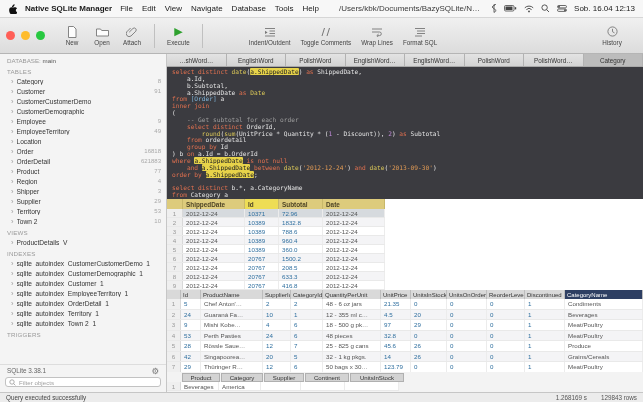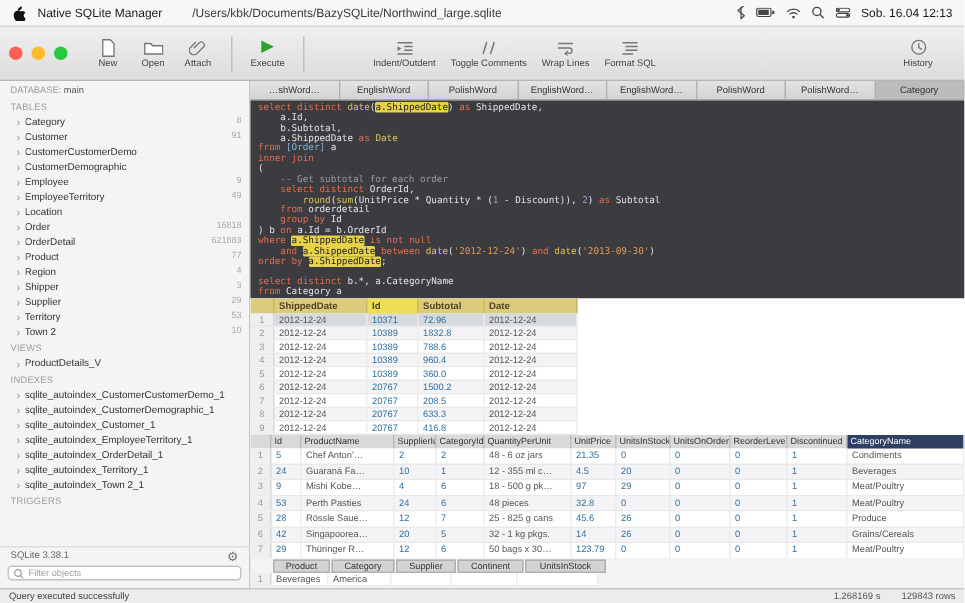--- a/index.html
+++ b/index.html
@@ -1,21 +1,21 @@
 <!DOCTYPE html>
 <html><head>
 <meta charset="utf-8">
 <style>
 *{margin:0;padding:0;box-sizing:border-box}
 html,body{width:643px;height:402px;overflow:hidden}
 body{position:relative;font-family:"Liberation Sans",sans-serif;background:#fff;color:#333;font-size:7px}
 
 
 .menubar{position:absolute;top:0;left:0;width:643px;height:18px;background:#f7f7f7;border-bottom:1px solid #d6d6d6;display:flex;align-items:center;padding:0 8px;gap:8px;font-size:8px;color:#1a1a1a;white-space:nowrap}
-.menu-app{font-weight:normal}
+.menu-app{font-weight:bold}
 .menu-item{color:#1a1a1a}
 .menubar-path{color:#3a3a3a;margin-left:12px;overflow:hidden;text-overflow:ellipsis}
 .menubar-right{margin-left:auto;display:flex;align-items:center;gap:7px}
 .mb-ic{display:flex;align-items:center}
 
 
 .toolbar{position:absolute;top:18px;left:0;width:643px;height:36px;background:linear-gradient(#f0f0f0,#dcdcdc);border-bottom:1px solid #b5b5b5;display:flex;align-items:center;padding:0 6px}
 .traffic{display:flex;gap:6px;margin-right:12px}
 .light{width:9px;height:9px;border-radius:50%}
 .l-red{background:#ff5f57}.l-yel{background:#febc2e}.l-grn{background:#28c840}
@@ -90,20 +90,29 @@
 </head>
 <body>
 
 <div class="menubar">
   <span class="mb-ic">
       <svg width="9" height="11" viewBox="0 0 9 11">
         <path d="M4.6 2.4c.5-.7 1.3-1.1 2-1.1.1.8-.2 1.5-.7 2-.5.6-1.2 1-2 .9-.1-.7.2-1.4.7-1.8zM6.9 4.3c1 0 1.7.5 2.1 1.2-1.8 1-1.5 3.2.3 3.9-.3.8-.7 1.4-1.3 2-.5.5-1 .5-1.6.3-.6-.3-1.1-.3-1.7 0-.7.3-1.2.2-1.7-.3C1.6 10 1 8.2 1.2 6.5c.2-1.4 1.2-2.3 2.4-2.3.6 0 1.1.3 1.6.3.5 0 1-.2 1.7-.2z" fill="#111"></path>
       </svg>
     </span>
   <span class="menu-item menu-app">Native SQLite Manager</span>
+  <span style="display:flex;gap:9px">
+      <span class="menu-item">File</span>
+      <span class="menu-item">Edit</span>
+      <span class="menu-item">View</span>
+      <span class="menu-item">Navigate</span>
+      <span class="menu-item">Database</span>
+      <span class="menu-item">Tools</span>
+      <span class="menu-item">Help</span>
+    </span>
   <span class="menubar-path">/Users/kbk/Documents/BazySQLite/Northwind_large.sqlite</span>
   <span class="menubar-right">
     <span class="mb-ic">
         <svg width="6" height="9">
           <path d="M3 0.5v8l2.2-2L1 3l4.2-3.5L3 1.5" fill="none" stroke="#444" stroke-width="0.8"></path>
         </svg>
       </span>
     <span class="mb-ic">
         <svg width="13" height="7">
           <rect x="0.5" y="0.5" width="9.5" height="5.5" rx="1.2" fill="none" stroke="#444" stroke-width="0.8"></rect>

